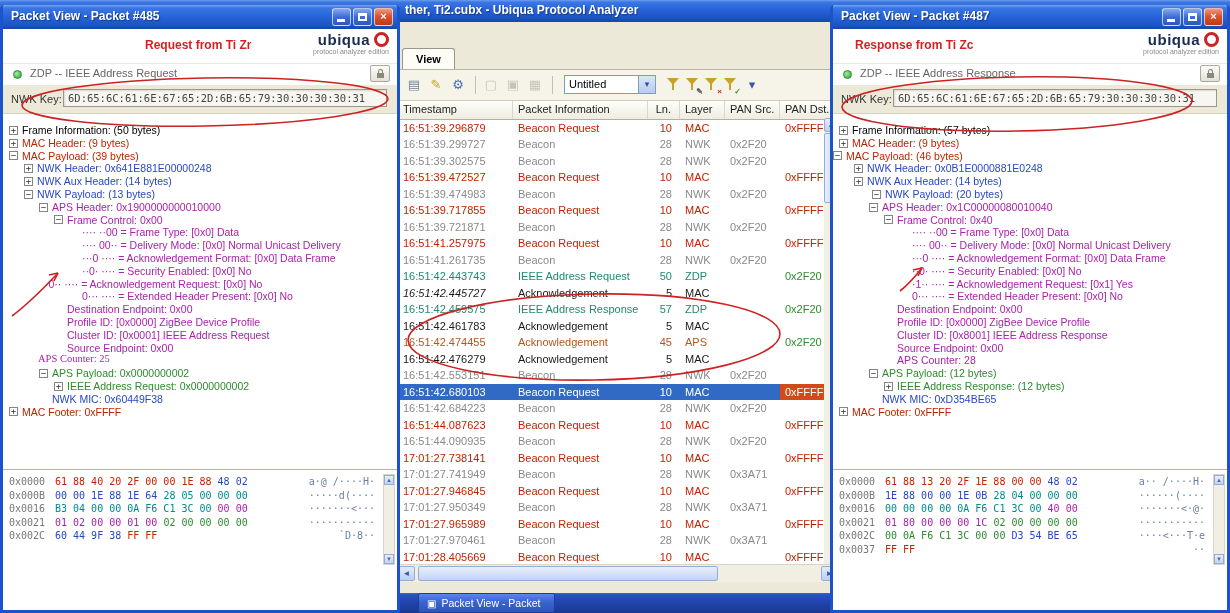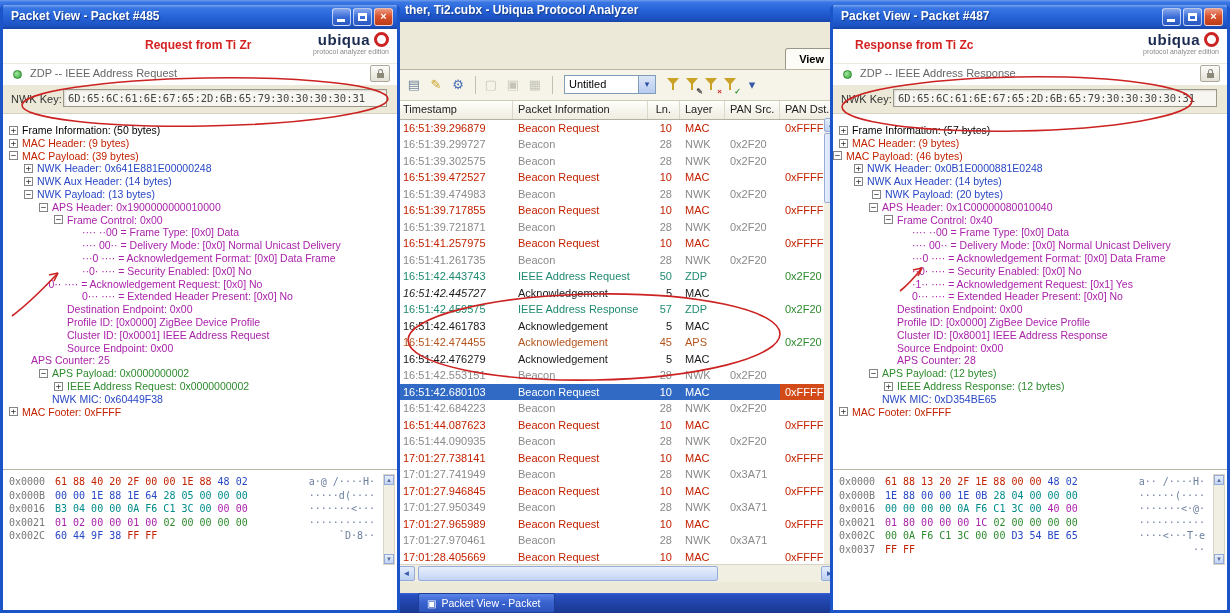--- a/index.html
+++ b/index.html
@@ -10,21 +10,21 @@
   .app-titlebar{position:absolute;left:0;top:0;width:1230px;height:22px;z-index:1;
     background:linear-gradient(180deg,#6f9cee 0%,#3a77e4 10%,#2663d8 45%,#1c50c0 85%,#1746a8 100%);
     background-color:#2663d8;}
   .app-title{position:absolute;left:405px;top:3px;color:#fff;font-weight:bold;font-size:12px;
     text-shadow:1px 1px 1px #123a8a;white-space:nowrap;}
   .app-client{position:absolute;left:0;top:22px;width:1230px;bottom:0;background:#ece9d8;z-index:1;}
 
   .main-col{position:absolute;left:398px;top:22px;width:440px;height:591px;z-index:2;
     display:flex;flex-direction:column;}
   .menuspacer{height:26px;background:#ece9d8;}
-  .tabrow{height:22px;background:#ece9d8;border-bottom:1px solid #b9b5a5;padding-left:4px;box-sizing:border-box;text-align:right;}
+  .tabrow{height:22px;background:#ece9d8;border-bottom:1px solid #b9b5a5;padding-left:4px;box-sizing:border-box;}
   .tab{display:inline-block;height:21px;line-height:21px;padding:0 13px;background:#fdfcf7;
     border:1px solid #99968a;border-bottom:none;border-radius:3px 3px 0 0;font-weight:bold;font-size:11px;box-sizing:border-box;}
   .toolbar{height:30px;background:#f6f4e8;border-bottom:1px solid #cfcbbb;display:flex;align-items:center;padding:0 6px;}
   .tgroup{display:inline-flex;align-items:center;}
   .ticon{width:20px;height:18px;text-align:center;font-size:13px;line-height:18px;margin-right:2px;display:inline-block;}
   .ticon.dim{opacity:.45;}
   .tsep{width:1px;height:18px;background:#c4c0b0;margin:0 5px;display:inline-block;}
   .combo{width:92px;height:19px;background:#fff;border:1px solid #7f9db9;display:inline-flex;
     margin:0 10px 0 6px;font-size:11px;box-sizing:border-box;}
   .comboval{flex:1;padding:2px 4px;white-space:nowrap;overflow:hidden;}
@@ -461,21 +461,21 @@
         <div class="tnode" style="padding-left: 79px;"><span class="tlabel" style="color: rgb(170, 34, 170);">···· ··00 = Frame Type: [0x0] Data</span></div>
         <div class="tnode" style="padding-left: 79px;"><span class="tlabel" style="color: rgb(170, 34, 170);">···· 00·· = Delivery Mode: [0x0] Normal Unicast Delivery</span></div>
         <div class="tnode" style="padding-left: 79px;"><span class="tlabel" style="color: rgb(170, 34, 170);">···0 ···· = Acknowledgement Format: [0x0] Data Frame</span></div>
         <div class="tnode" style="padding-left: 79px;"><span class="tlabel" style="color: rgb(170, 34, 170);">··0· ···· = Security Enabled: [0x0] No</span></div>
         <div class="tnode" style="padding-left: 42px;"><span class="tlabel" style="color: rgb(170, 34, 170);">·0·· ···· = Acknowledgement Request: [0x0] No</span></div>
         <div class="tnode" style="padding-left: 79px;"><span class="tlabel" style="color: rgb(170, 34, 170);">0··· ···· = Extended Header Present: [0x0] No</span></div>
         <div class="tnode" style="padding-left: 64px;"><span class="tlabel" style="color: rgb(170, 34, 170);">Destination Endpoint: 0x00</span></div>
         <div class="tnode" style="padding-left: 64px;"><span class="tlabel" style="color: rgb(170, 34, 170);">Profile ID: [0x0000] ZigBee Device Profile</span></div>
         <div class="tnode" style="padding-left: 64px;"><span class="tlabel" style="color: rgb(170, 34, 170);">Cluster ID: [0x0001] IEEE Address Request</span></div>
         <div class="tnode" style="padding-left: 64px;"><span class="tlabel" style="color: rgb(170, 34, 170);">Source Endpoint: 0x00</span></div>
-        <div class="tnode" style="padding-left: 28px;"><span class="tlabel" style="color: rgb(170, 34, 170);">APS Counter: 25</span></div>
+        <div class="tnode" style="padding-left: 35px; font-family: Liberation Serif, serif;"><span class="tlabel" style="color: rgb(170, 34, 170);">APS Counter: 25</span></div>
         <div class="tnode" style="padding-left: 36px;"><span class="ebox">−</span><span class="tlabel" style="color: rgb(46, 139, 46);">APS Payload: 0x0000000002</span></div>
         <div class="tnode" style="padding-left: 51px;"><span class="ebox">+</span><span class="tlabel" style="color: rgb(46, 139, 46);">IEEE Address Request: 0x0000000002</span></div>
         <div class="tnode" style="padding-left: 49px;"><span class="tlabel" style="color: rgb(39, 71, 196);">NWK MIC: 0x60449F38</span></div>
         <div class="tnode" style="padding-left: 6px;"><span class="ebox">+</span><span class="tlabel" style="color: rgb(194, 34, 0);">MAC Footer: 0xFFFF</span></div>
       </div>
     <div class="hexpanel">
       <div>
           <div class="hexrow">
             <span class="hoff">0x0000</span>
             <span class="hbytes"><span style="color: rgb(194, 34, 0);">61 88 40 20 2F 00 00 1E 88</span><span style="color: rgb(39, 71, 196);"> 48 02</span></span>

